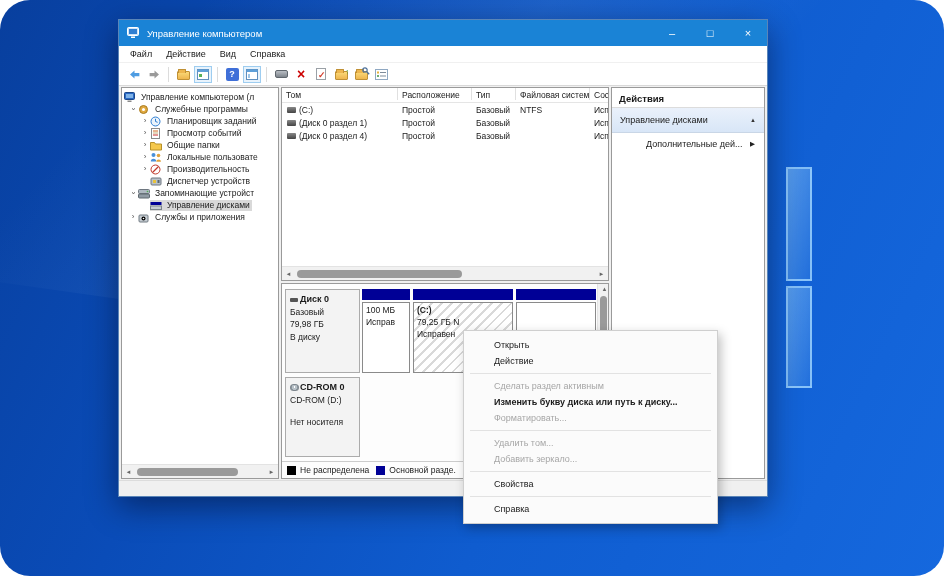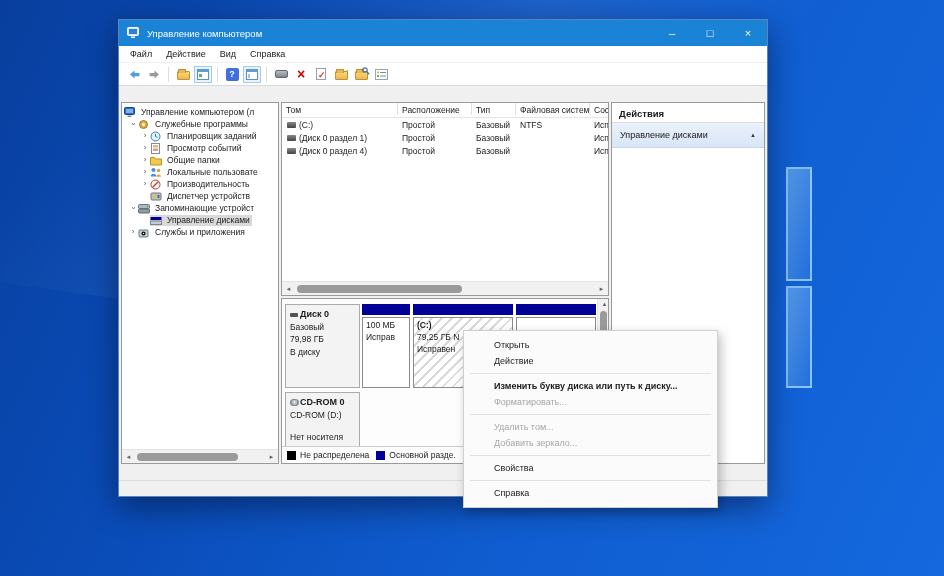--- a/index.html
+++ b/index.html
@@ -1,18 +1,18 @@
 <!DOCTYPE html>
 <html><head>
 <meta charset="utf-8">
 <style>
   * { margin:0; padding:0; box-sizing:border-box; }
   html,body { width:944px; height:576px; overflow:hidden; font-family:"Liberation Sans", sans-serif; }
   .stage { position:relative; width:944px; height:576px; overflow:hidden;
-           background:linear-gradient(115deg,#083f9e 0%, #0a4cb8 30%, #0f5ccf 60%, #1568de 100%); }
+           background:linear-gradient(115deg,#083f9e 0%, #0a4cb8 30%, #0f5ccf 60%, #1568de 100%);border-radius:30px; }
   .ray { position:absolute; left:-200px; top:-150px; width:1400px; height:500px;
          background:linear-gradient(125deg, rgba(255,255,255,0) 30%, rgba(180,220,255,0.10) 48%, rgba(255,255,255,0) 62%);
          transform:rotate(8deg); pointer-events:none; }
   .logo-pane { position:absolute; border:2px solid rgba(160,214,255,0.75);
          background:linear-gradient(105deg, rgba(140,200,252,0.55), rgba(80,150,235,0.25)); }
   .pane1 { left:786px; top:167px; width:26px; height:114px; }
   .pane2 { left:786px; top:286px; width:26px; height:102px; }
 
   
   .win { position:absolute; left:118px; top:19px; width:650px; height:478px;
@@ -32,21 +32,21 @@
   .ticonbox { width:18px; height:17px; display:flex; align-items:center; justify-content:center; margin:0 1px; position:relative; }
   .tsep { width:1px; height:15px; background:#dcdcdc; margin:0 4px; }
   .boxed { border:1px solid #9ecdf0; background:#e8f3fc; }
   .folder { position:relative; width:13px; height:9px; background:linear-gradient(#fbd978,#eeb64e);
             border:1px solid #c09135; border-radius:1px; margin-top:3px; }
   .folder::before { content:""; position:absolute; left:0; top:-3px; width:6px; height:3px;
             background:#eeb64e; border:1px solid #c09135; border-bottom:none; border-radius:1px 1px 0 0; }
   .ovl { position:absolute; font-size:7px; font-weight:bold; line-height:1; }
 
   
-  .content { flex:1; display:flex; padding:16px 2px; gap:2px; overflow:hidden; }
+  .content { flex:1; display:flex; padding:1px 2px; gap:2px; overflow:hidden; }
   .panel { background:#fff; border:1px solid #9a9a9a; position:relative; overflow:hidden; }
   .treepanel { width:158px; flex:none; }
   .midcol { width:328px; flex:none; display:flex; flex-direction:column; gap:2px; }
   .volpanel { height:194px; flex:none; }
   .diskpanel { flex:1; }
   .actpanel { flex:1; }
 
   
   .tree { padding-top:3px; }
   .trow { height:12px; display:flex; align-items:center; white-space:nowrap; overflow:hidden; font-size:8.5px; }
@@ -425,30 +425,35 @@
           </div>
         </div>
       </div>
 
       <div class="panel actpanel">
         <div class="act-head">Действия</div>
         <div class="act-group">
           <span>Управление дисками</span>
           <span class="arr">▲</span>
         </div>
+        <div class="act-sub">
+          <span>Дополнительные дей...</span>
+          <span class="arr">▶</span>
+        </div>
       </div>
     </div>
 
     <div class="statusbar"></div>
   </div>
 
   <div class="ctx">
     <div class="ctx-item">Открыть</div>
     <div class="ctx-item">Действие</div>
     <div class="ctx-sep"></div>
+    <div class="ctx-item dis">Сделать раздел активным</div>
     <div class="ctx-item b">Изменить букву диска или путь к диску...</div>
     <div class="ctx-item dis">Форматировать...</div>
     <div class="ctx-sep"></div>
     <div class="ctx-item dis">Удалить том...</div>
     <div class="ctx-item dis">Добавить зеркало...</div>
     <div class="ctx-sep"></div>
     <div class="ctx-item">Свойства</div>
     <div class="ctx-sep"></div>
     <div class="ctx-item">Справка</div>
   </div>

